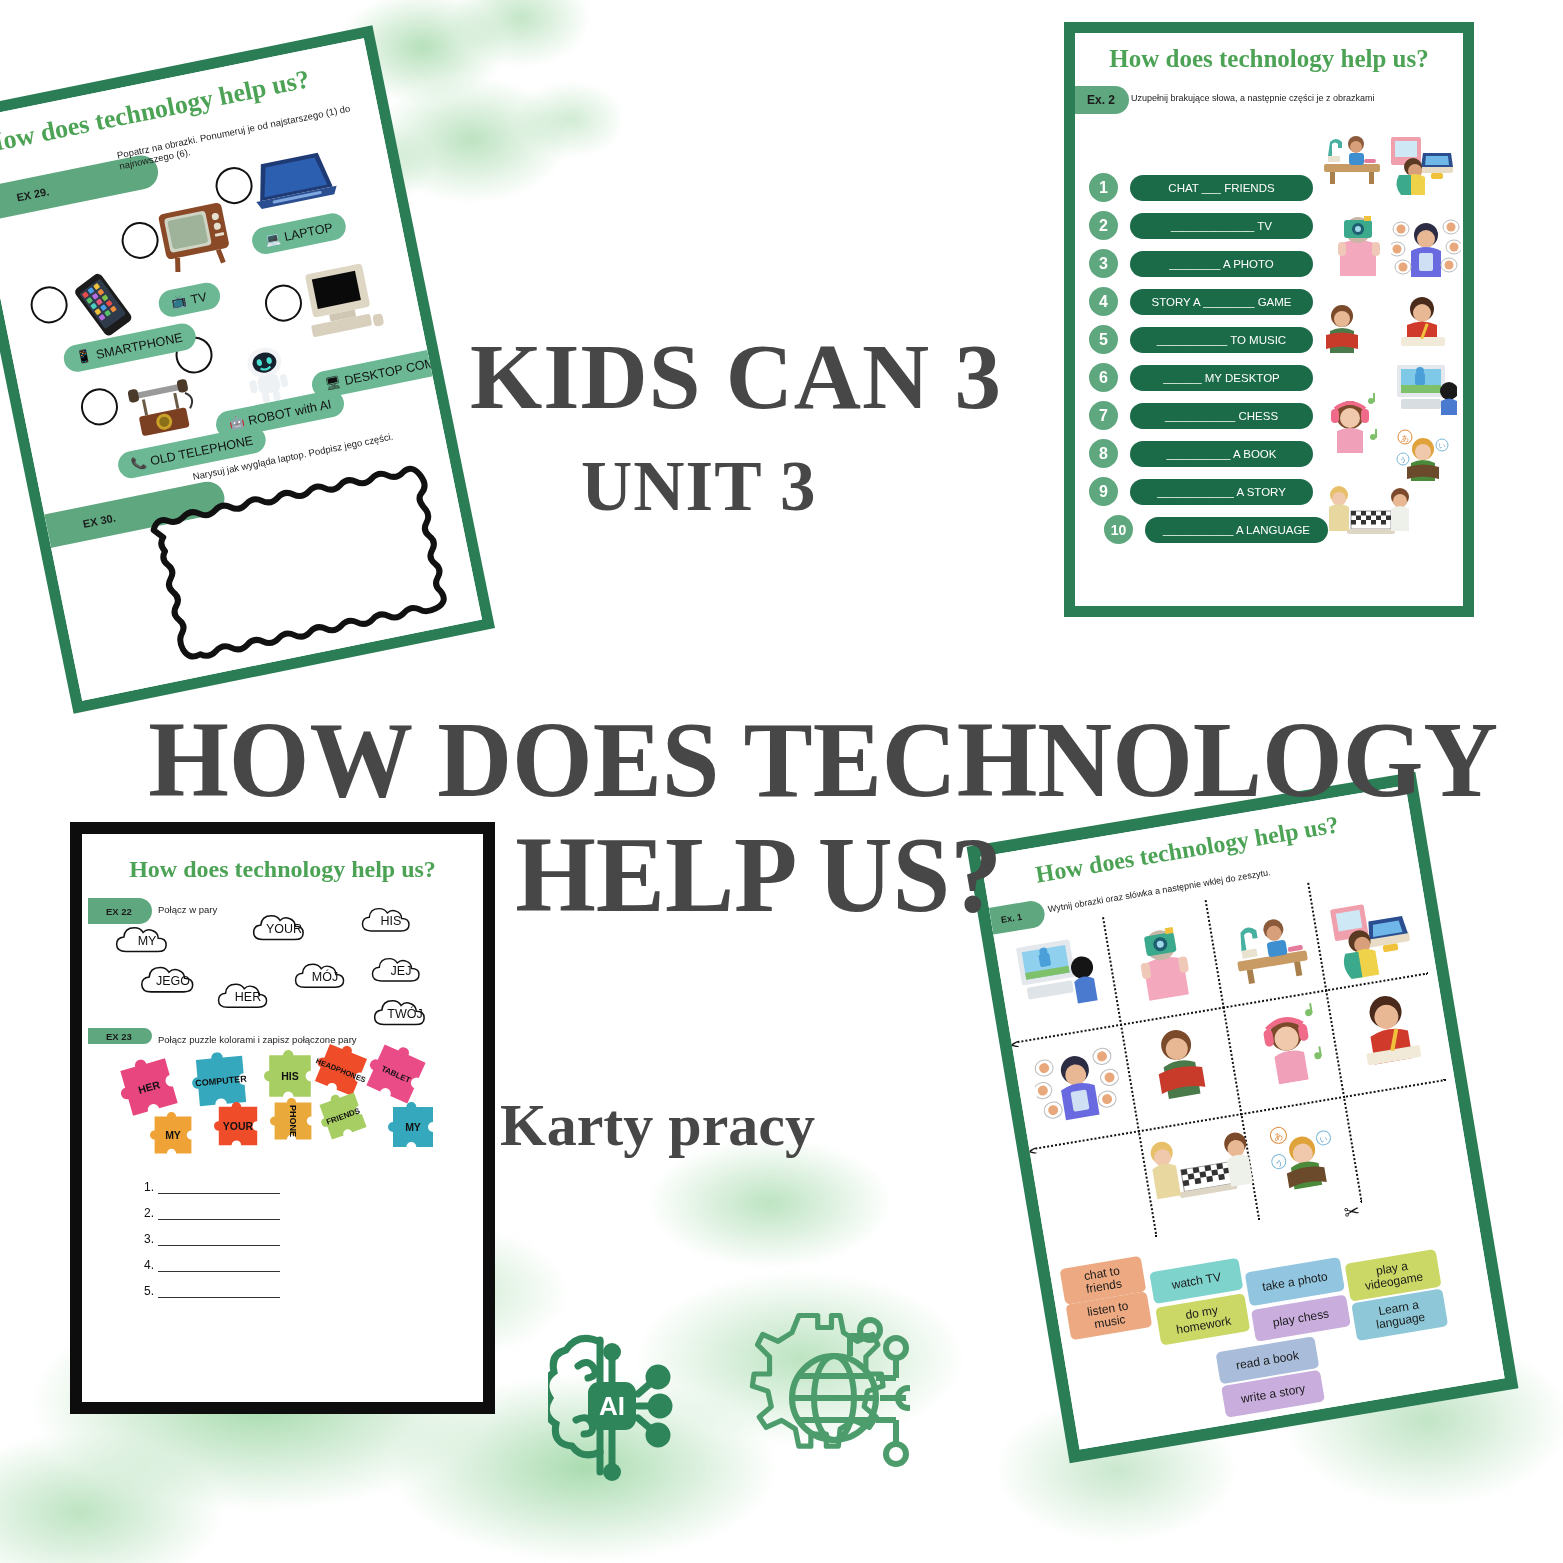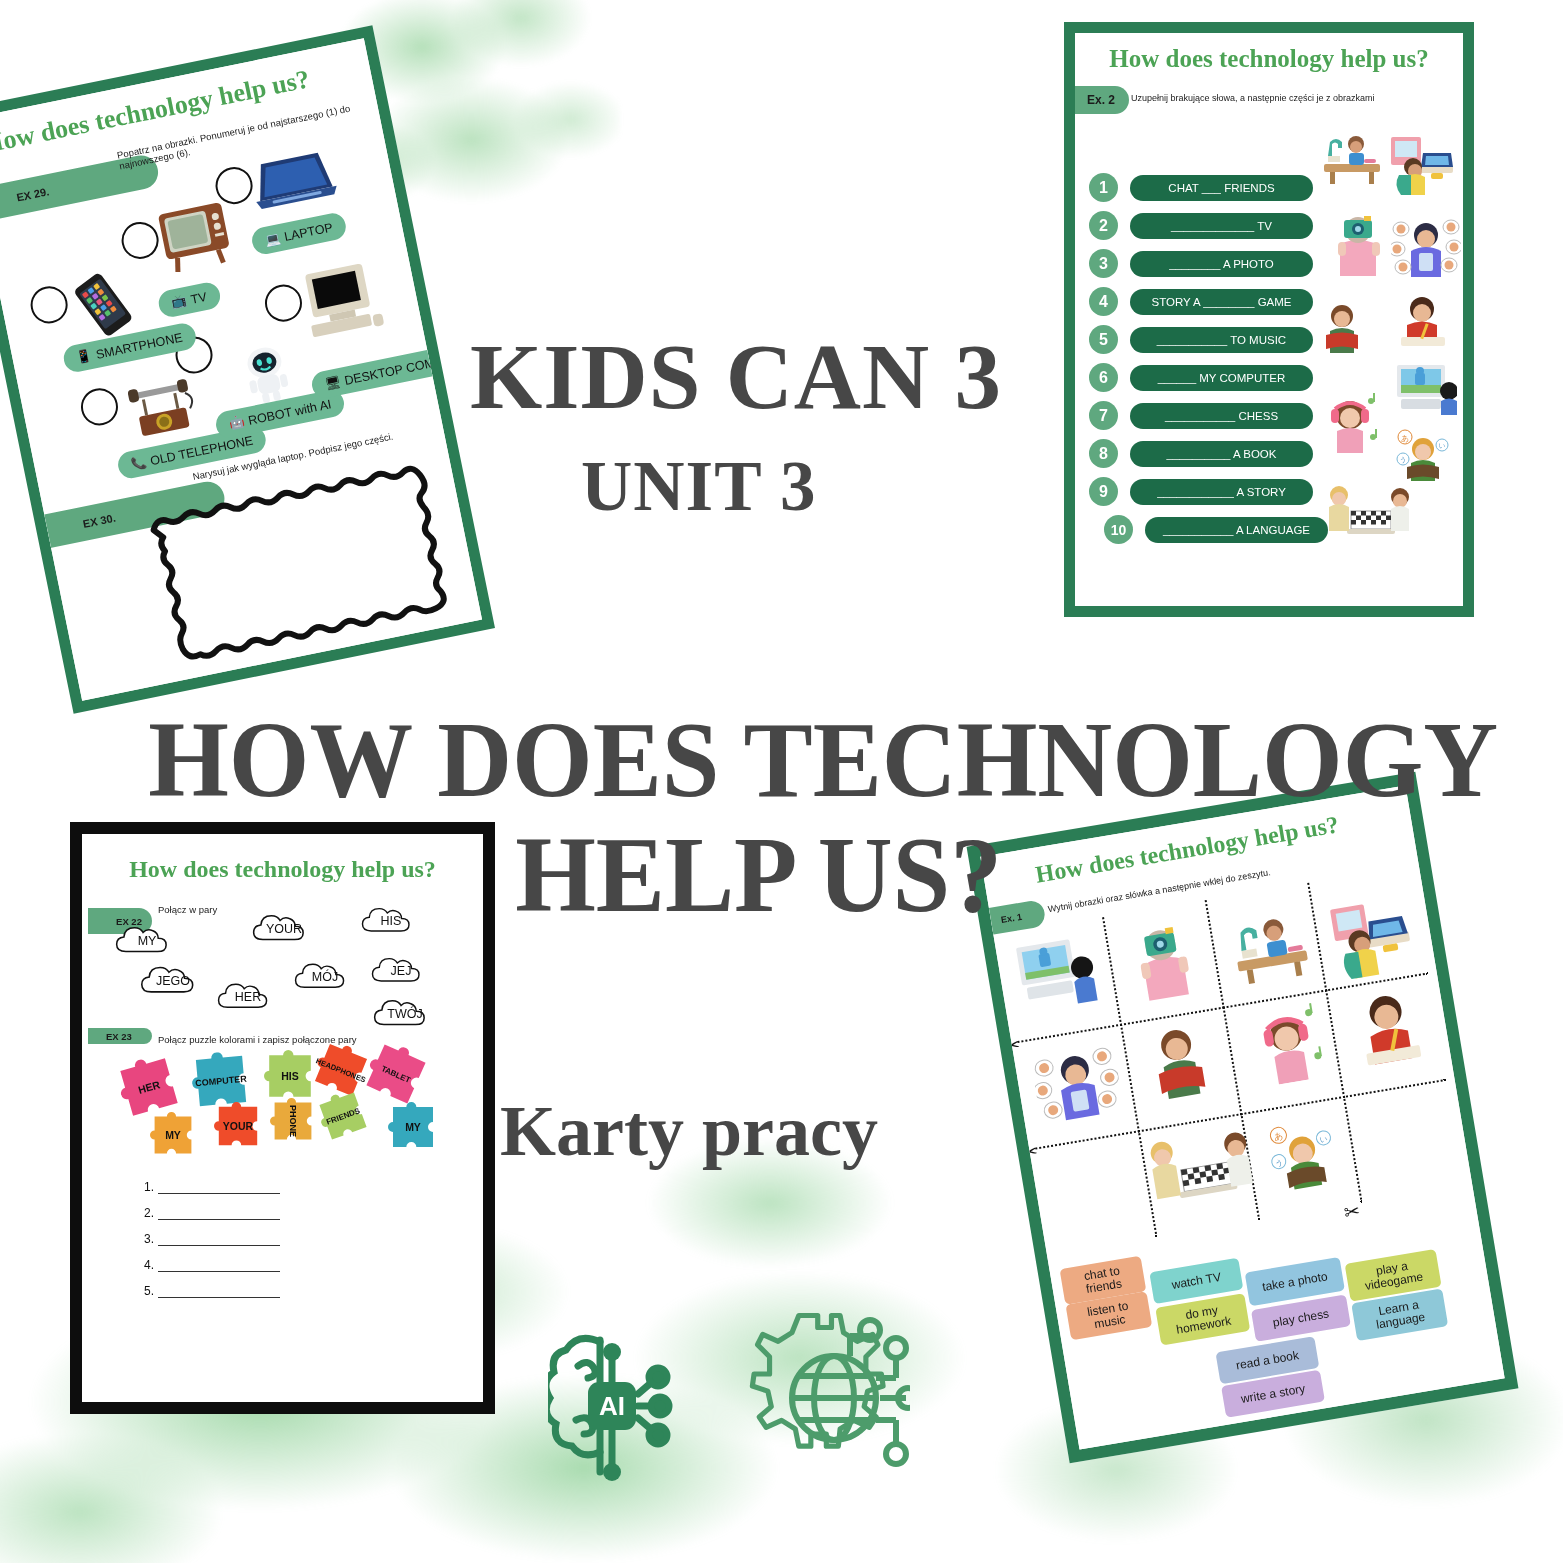--- a/index.html
+++ b/index.html
@@ -34,21 +34,21 @@
     background:radial-gradient(ellipse 170px 90px at 50% 55%, rgba(134,205,143,.55), rgba(134,205,143,0) 72%);
     filter:blur(3px);}
 
   
   .bigtext{position:absolute;color:#474747;font-family:"Liberation Serif",serif;
            font-weight:bold;line-height:1.02;text-align:center;white-space:nowrap;}
   #kids-line1{left:470px;top:330px;font-size:93px;letter-spacing:1px;}
   #kids-line2{left:581px;top:450px;font-size:71px;letter-spacing:1px;}
   #hdt-line1{left:120px;top:705px;font-size:108px;transform:scaleX(.96);}
   #hdt-line2{left:505px;top:820px;font-size:108px;transform:scaleX(.96);}
-  #karty{left:500px;top:1095px;font-size:72px;}
+  #karty{left:500px;top:1095px;font-size:60px;}
 
   
   .sheet{position:absolute;background:#fff;box-sizing:border-box;}
   .sheet .inner{position:absolute;inset:0;background:#fff;overflow:hidden;}
   .wtitle{color:#4ca355;font-family:"Liberation Serif",serif;font-weight:bold;
           text-align:center;white-space:nowrap;}
   .extag{position:absolute;background:#5fa87f;border-radius:0 26px 26px 0;
          height:34px;display:flex;align-items:center;}
   .exnum{font-size:11px;font-weight:bold;color:#1b1b1b;padding-left:46px;}
   .extext{font-size:11px;color:#1b1b1b;margin-left:5px;white-space:nowrap;}
@@ -396,21 +396,21 @@
     <div class="numrow" style="top:254px;">
       <div class="numcirc">4</div>
       <div class="gpill">STORY A ________ GAME</div>
     </div>
     <div class="numrow" style="top:292px;">
       <div class="numcirc">5</div>
       <div class="gpill">___________ TO MUSIC</div>
     </div>
     <div class="numrow" style="top:330px;">
       <div class="numcirc">6</div>
-      <div class="gpill">______ MY COMPUTER</div>
+      <div class="gpill">______ MY DESKTOP</div>
     </div>
     <div class="numrow" style="top:368px;">
       <div class="numcirc">7</div>
       <div class="gpill">___________ CHESS</div>
     </div>
     <div class="numrow" style="top:406px;">
       <div class="numcirc">8</div>
       <div class="gpill">__________ A BOOK</div>
     </div>
     <div class="numrow" style="top:444px;">
@@ -421,21 +421,21 @@
       <div class="numcirc" style="font-size:14px;margin-left:15px;">10</div>
       <div class="gpill">___________ A LANGUAGE</div>
     </div>
   </div>
 </div>
 
 <div class="sheet" id="sheet-c">
   <div class="innerpad">
     <div class="wtitle">How does technology help us?</div>
 
-    <div class="extag" style="left:-14px;top:68px;width:78px;height:26px;justify-content:center;">
+    <div class="extag" style="left:-14px;top:58px;width:78px;height:26px;">
       <span class="exnum" style="padding-left:32px;font-size:9.5px;">EX 22</span>
     </div>
     <div style="position:absolute;left:70px;top:64px;font-size:9.5px;color:#1b1b1b;">Połącz w pary</div>
 
     <div class="cloud" style="left:26px;top:82px;width:66px;height:38px;">
       <svg viewBox="0 0 100 56">
           <path d="M18 44 q-14 0-14-11 q0-10 11-11 q1-14 16-14 q9 0 13 7 q6-6 14-3 q9 3 9 12 q12 0 12 10 q0 10-13 10 z" fill="#fff" stroke="#111" stroke-width="2.3"></path>
         </svg>
       <span>MY</span>
     </div>

